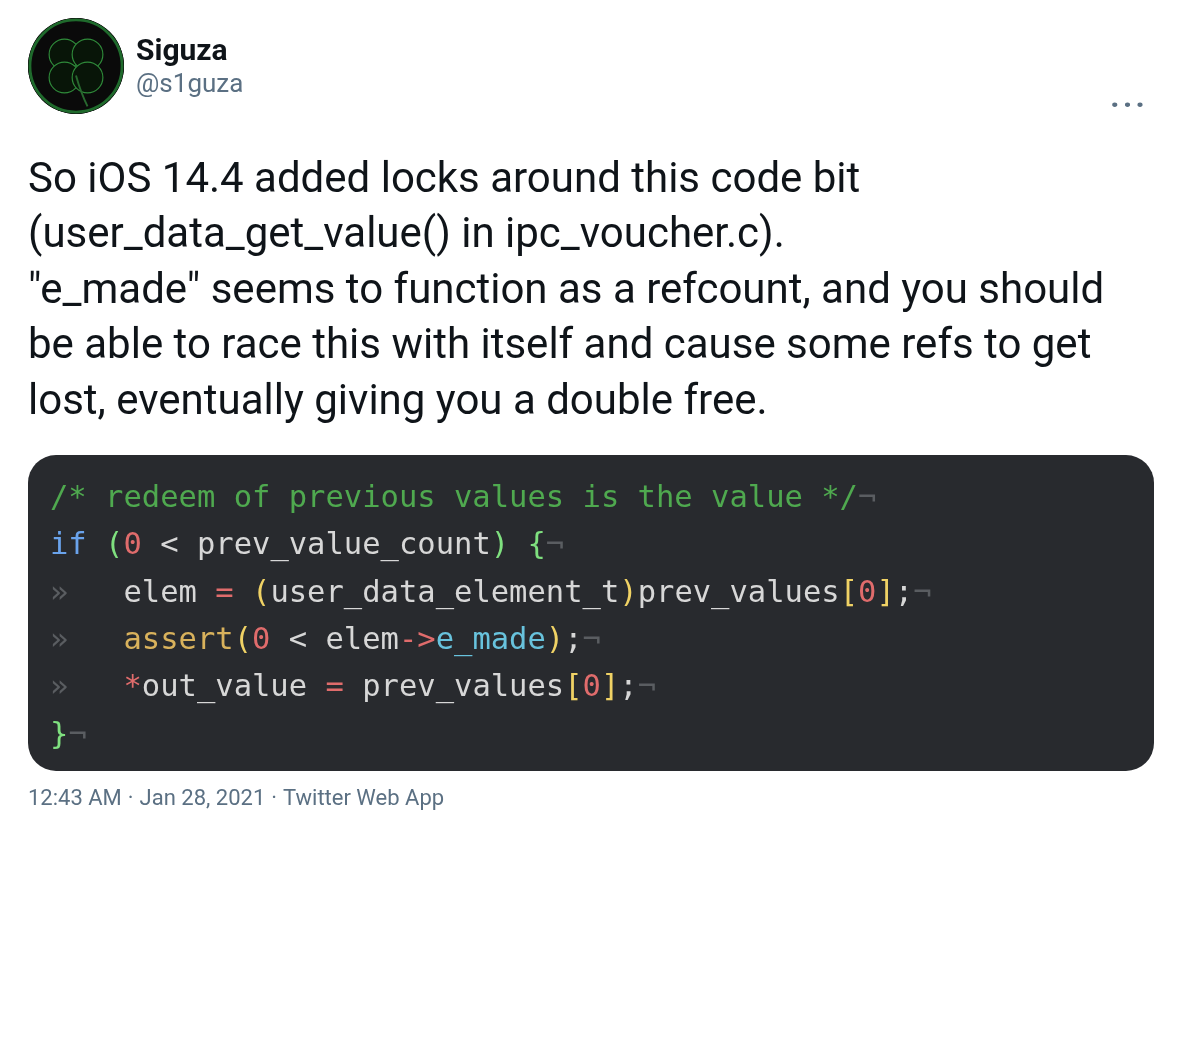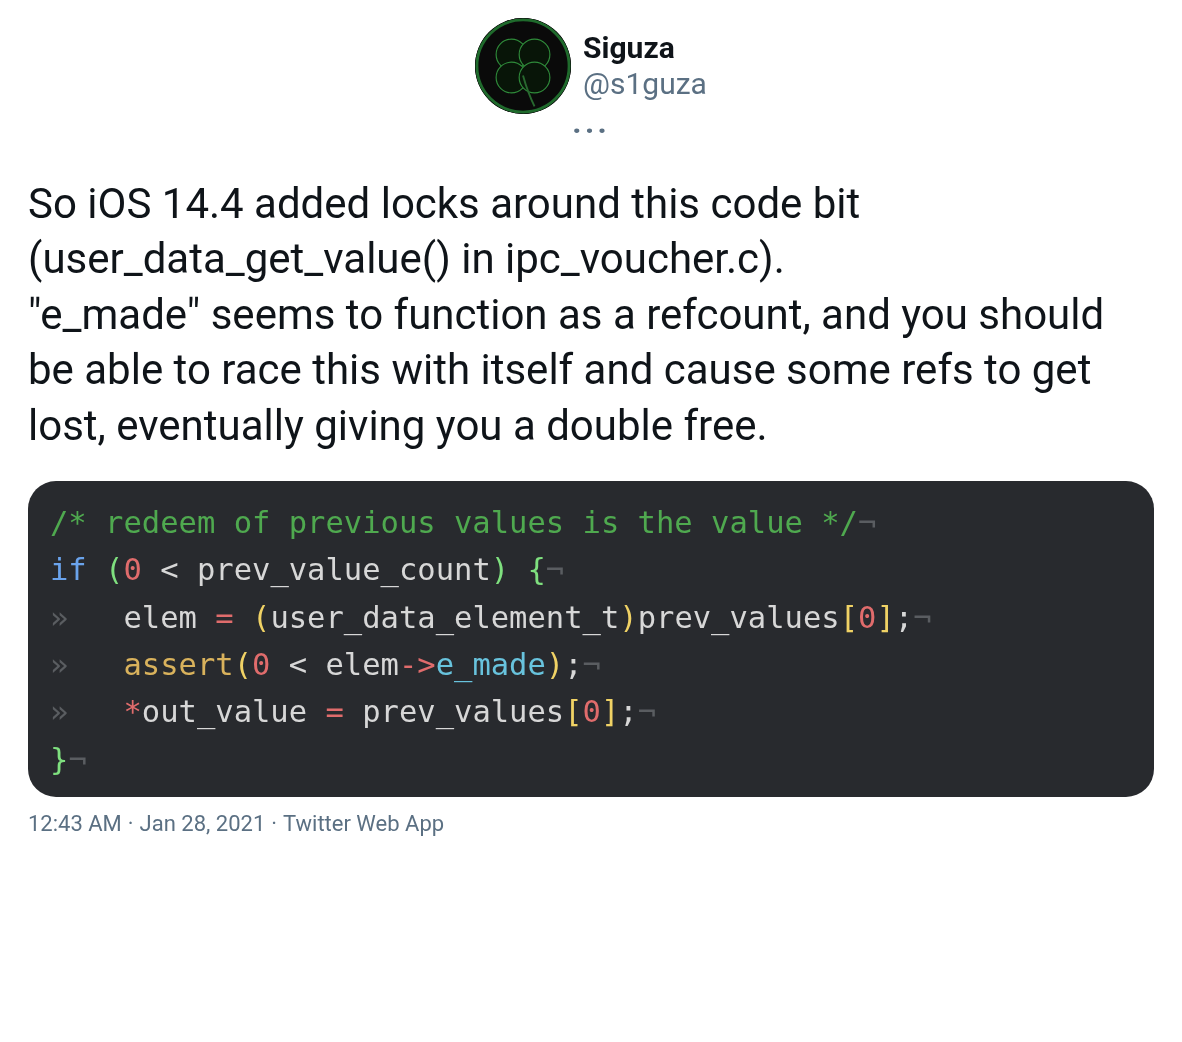--- a/index.html
+++ b/index.html
@@ -6,23 +6,22 @@
   body {
     font-family: -apple-system, BlinkMacSystemFont, "Segoe UI", Roboto, Helvetica, Arial, sans-serif;
     background: #ffffff;
     color: #0f1419;
     width: 1182px;
     height: 1042px;
     padding: 18px 28px;
   }
   .tweet-header {
     display: flex;
-    align-items: center;
+    align-items: flex-end;
     justify-content: space-between;
-    flex-direction: column;
   }
   .user-block {
     display: flex;
     align-items: center;
     gap: 12px;
   }
   .avatar {
     width: 96px;
     height: 96px;
     border-radius: 50%;
@@ -32,21 +31,21 @@
   }
   .avatar svg { width: 100%; height: 100%; display: block; }
   .names { display: flex; flex-direction: column; }
   .display-name {
     font-weight: 700;
     font-size: 30px;
     line-height: 1.2;
     color: #0f1419;
   }
   .handle {
-    font-size: 30px;
+    font-size: 26px;
     color: #5b7083;
     line-height: 1.2;
   }
   .more-button {
     color: #5b7083;
     font-size: 32px;
     letter-spacing: 3px;
     font-weight: 700;
     padding: 2px 6px;
     cursor: pointer;

